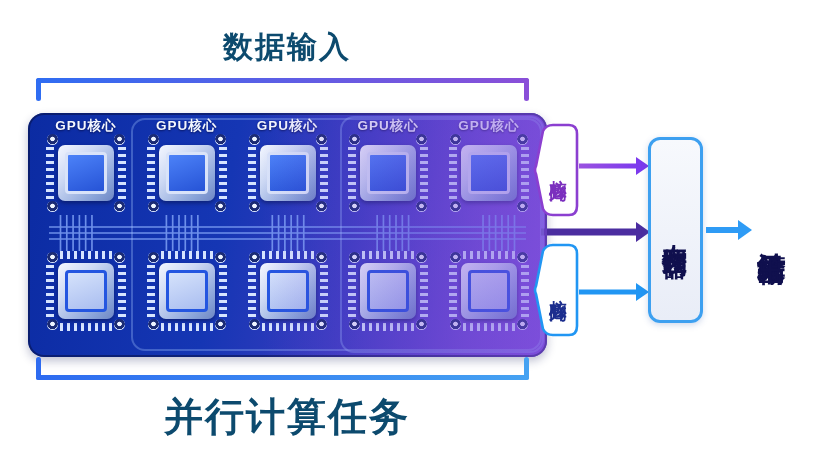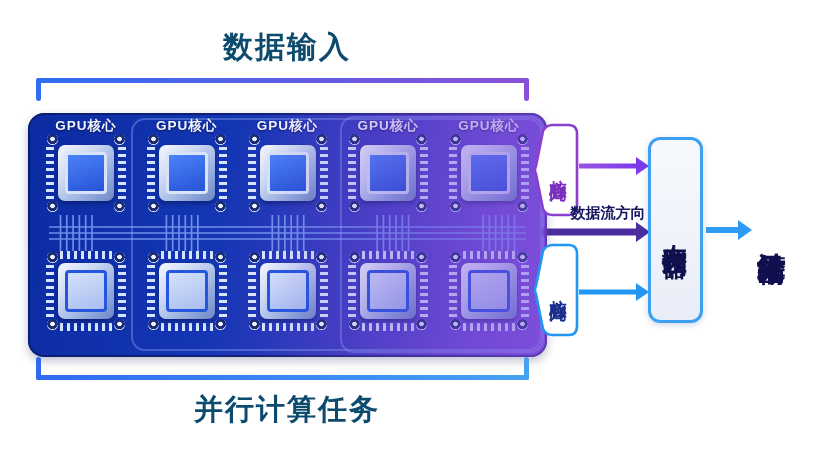--- a/index.html
+++ b/index.html
@@ -4,21 +4,21 @@
 <style>
   html,body{margin:0;padding:0;background:#ffffff;}
   .stage{
     position:relative;width:819px;height:461px;background:#ffffff;overflow:hidden;
     font-family:"Liberation Sans","DejaVu Sans",sans-serif;
   }
   
   .title{position:absolute;left:0;width:574px;text-align:center;
     font-size:30px;font-weight:800;color:#0c4a6e;letter-spacing:2px;}
   .title-top{top:27px;}
-  .title-bottom{top:390px;font-size:29px;}
+  .title-bottom{top:390px;font-size:39px;}
   
   .bracket{position:absolute;left:36px;width:493px;height:23px;}
   .bracket-top{top:78px;}
   .bracket-bottom{top:357px;}
   .bracket .bar{position:absolute;left:0;right:0;height:5px;border-radius:3px;}
   .bracket-top .bar{top:0;background:linear-gradient(90deg,#2f6df2,#8a4fd8);}
   .bracket-bottom .bar{bottom:0;background:linear-gradient(90deg,#2e6bf0,#45a2f2);}
   .bracket .leg{position:absolute;width:5px;border-radius:3px;}
   .bracket-top .leg{top:0;height:23px;}
   .bracket-bottom .leg{bottom:0;height:23px;}
@@ -304,21 +304,20 @@
     <svg viewBox="0 0 46 96">
       <path d="M36,3 Q44,3 44,12 L44,84 Q44,93 36,93 L20,93 Q13,93 10,87 L3,52 Q1,48 3,44 L10,9 Q13,3 20,3 Z" fill="#ffffff" stroke="#2196f3" stroke-width="2.6"></path>
     </svg>
     <div class="vtext">核心阵列</div>
   </div>
 
   <div class="arrow arrow-top">
     <div class="shaft"></div>
     <div class="head"></div>
   </div>
-  <div class="flow-label">数据流方向</div>
   <div class="arrow arrow-mid">
     <div class="shaft"></div>
     <div class="head"></div>
   </div>
   <div class="arrow arrow-bot">
     <div class="shaft"></div>
     <div class="head"></div>
   </div>
 
   <div class="mem-box">

